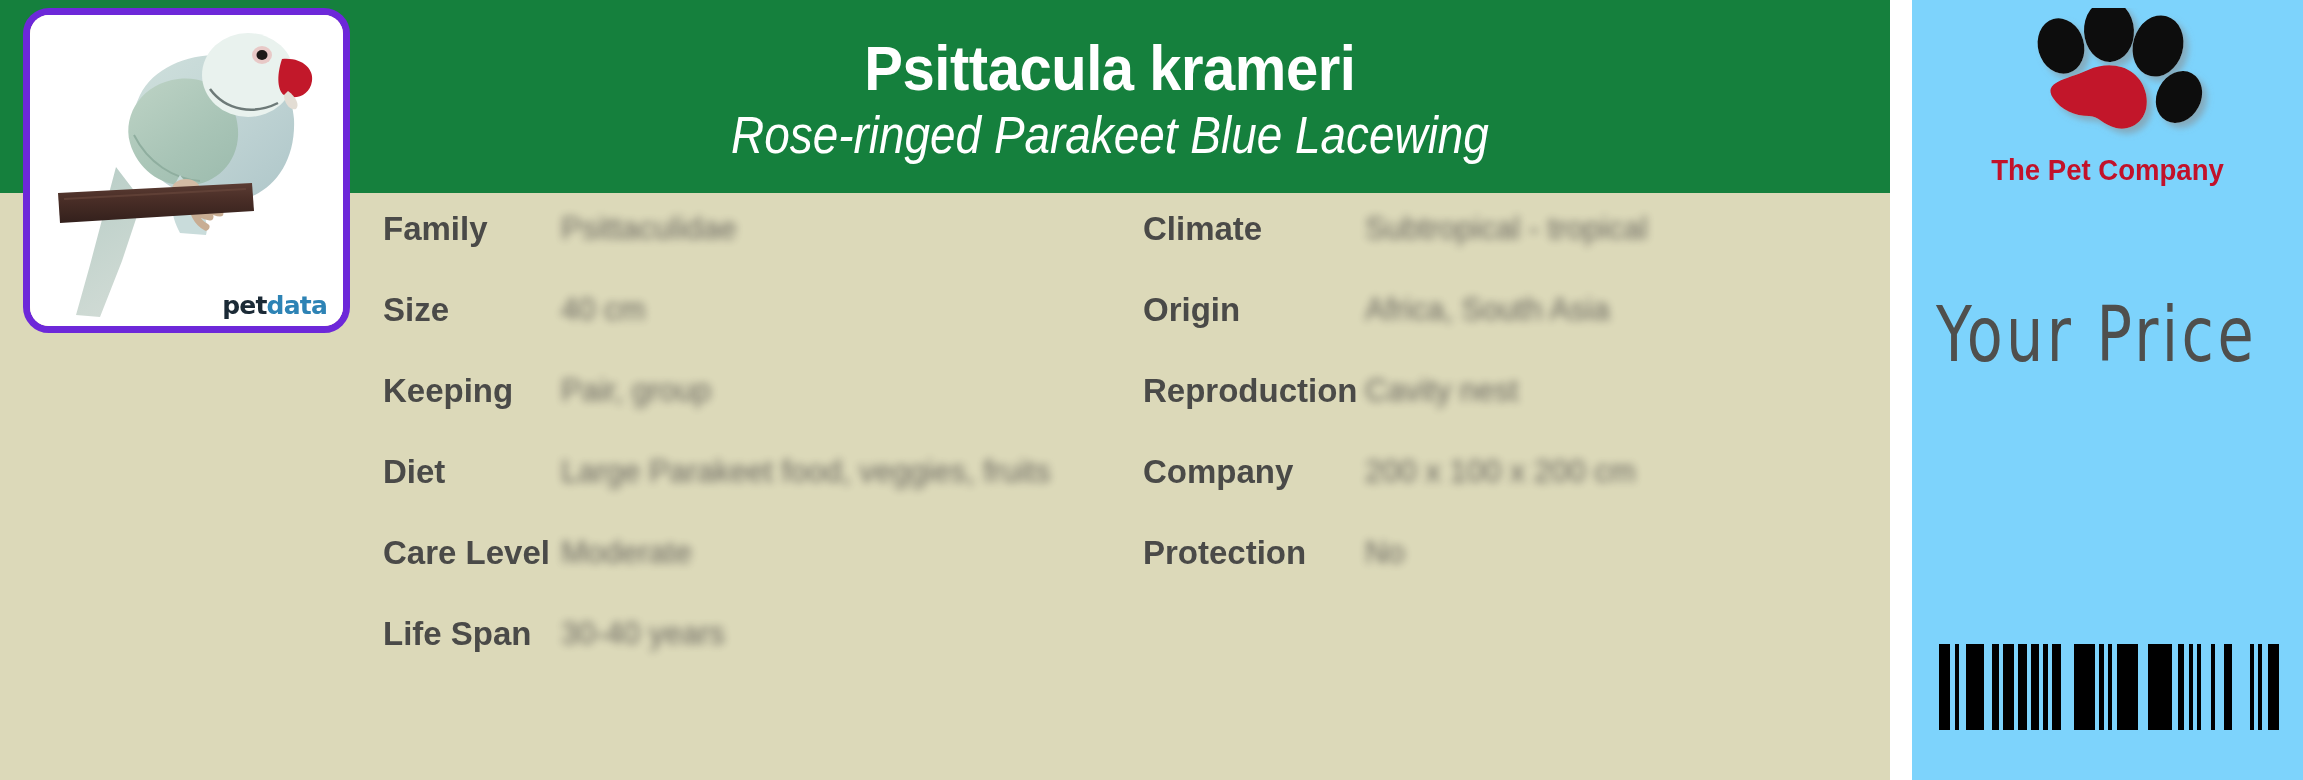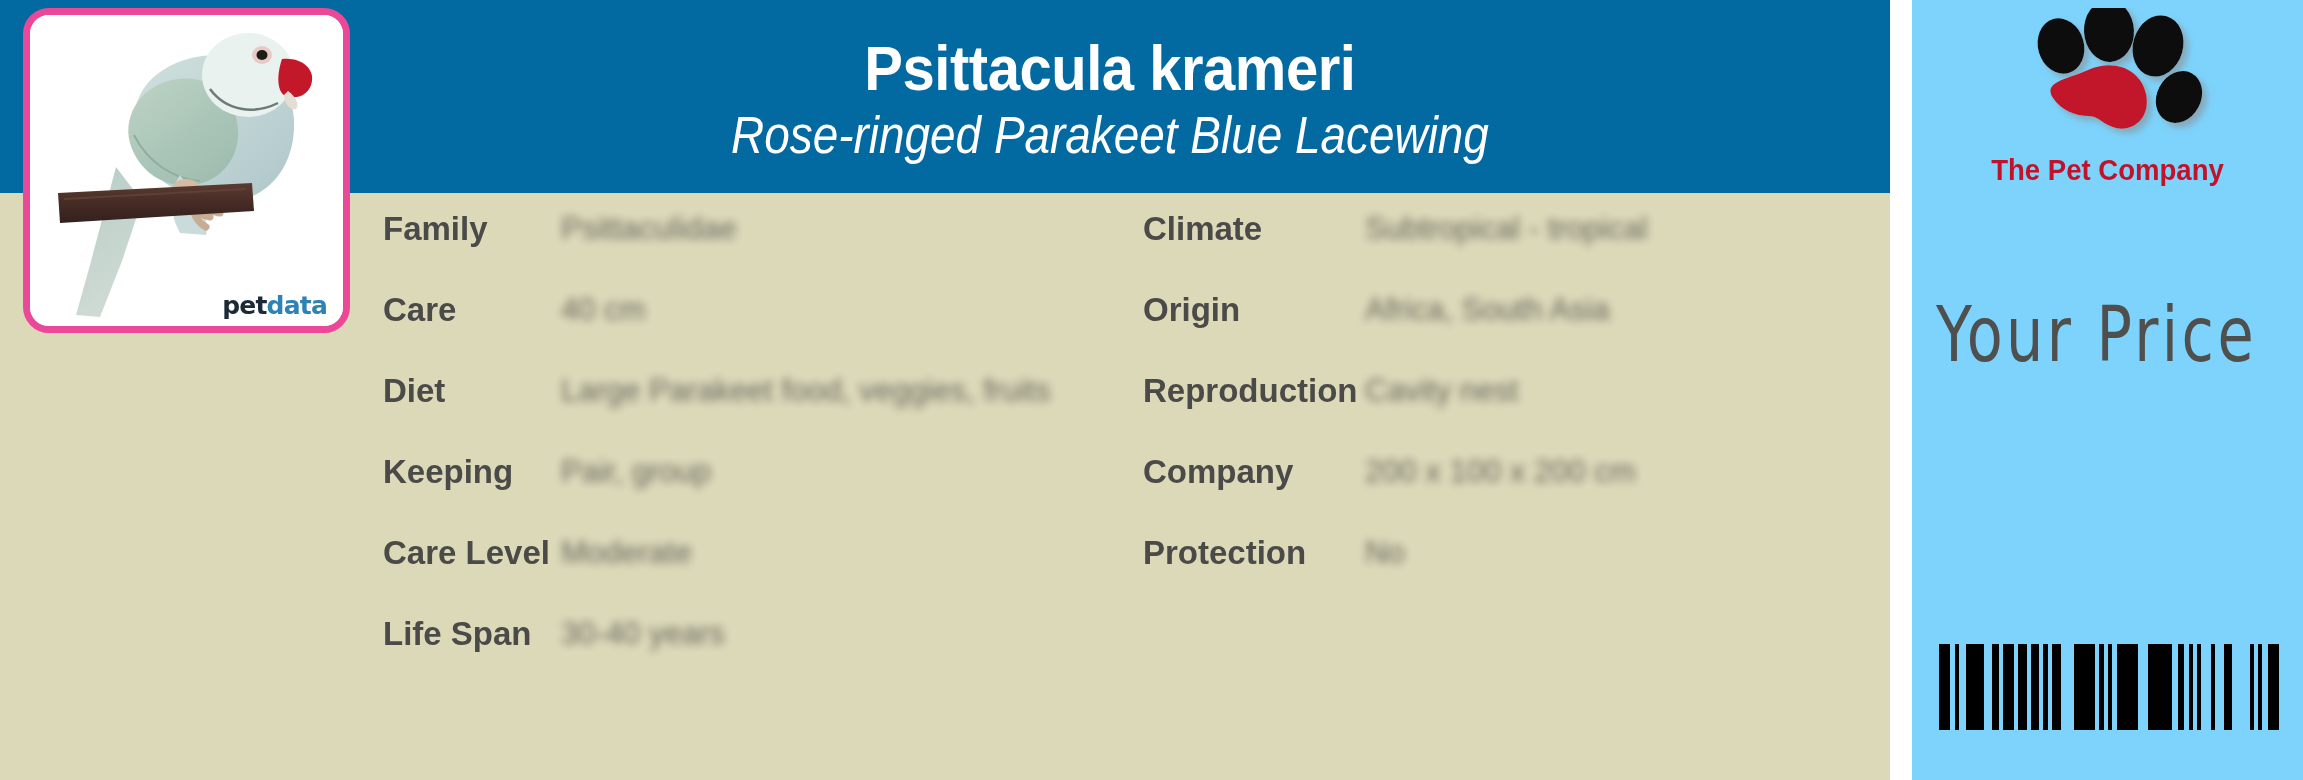--- a/index.html
+++ b/index.html
@@ -31,21 +31,21 @@
     height: 780px;
     background: #dcd9b9;
   }
 
   #header-band {
     position: absolute;
     left: 0;
     top: 0;
     width: 1890px;
     height: 193px;
-    background: #0369a1;
+    background: #15803d;
     text-align: right;
   }
 
   #title-block {
     position: absolute;
     left: 330px;
     top: 6px;
     width: 1560px;
     height: 187px;
     display: flex;
@@ -75,21 +75,21 @@
   }
 
   
   #photo-card {
     position: absolute;
     left: 23px;
     top: 8px;
     width: 327px;
     height: 325px;
     background: #fef9c3;
-    border: 7px solid #ec4899;
+    border: 7px solid #6d28d9;
     border-radius: 26px;
     box-sizing: border-box;
     overflow: hidden;
   }
   #bird-photo {
     position: absolute;
     inset: 0;
   }
   #petdata-logo {
     position: absolute;
@@ -283,30 +283,30 @@
       </div>
     </div>
 
     <div id="attributes">
       <div class="attr-col" id="col-left">
         <div class="attr-row">
           <div class="attr-label">Family</div>
           <div class="attr-value">Psittaculidae</div>
         </div>
         <div class="attr-row">
-          <div class="attr-label">Care</div>
+          <div class="attr-label">Size</div>
           <div class="attr-value">40 cm</div>
+        </div>
+        <div class="attr-row">
+          <div class="attr-label">Keeping</div>
+          <div class="attr-value">Pair, group</div>
         </div>
         <div class="attr-row">
           <div class="attr-label">Diet</div>
           <div class="attr-value">Large Parakeet food, veggies, fruits</div>
-        </div>
-        <div class="attr-row">
-          <div class="attr-label">Keeping</div>
-          <div class="attr-value">Pair, group</div>
         </div>
         <div class="attr-row">
           <div class="attr-label">Care Level</div>
           <div class="attr-value">Moderate</div>
         </div>
         <div class="attr-row">
           <div class="attr-label">Life Span</div>
           <div class="attr-value">30-40 years</div>
         </div>
       </div>

